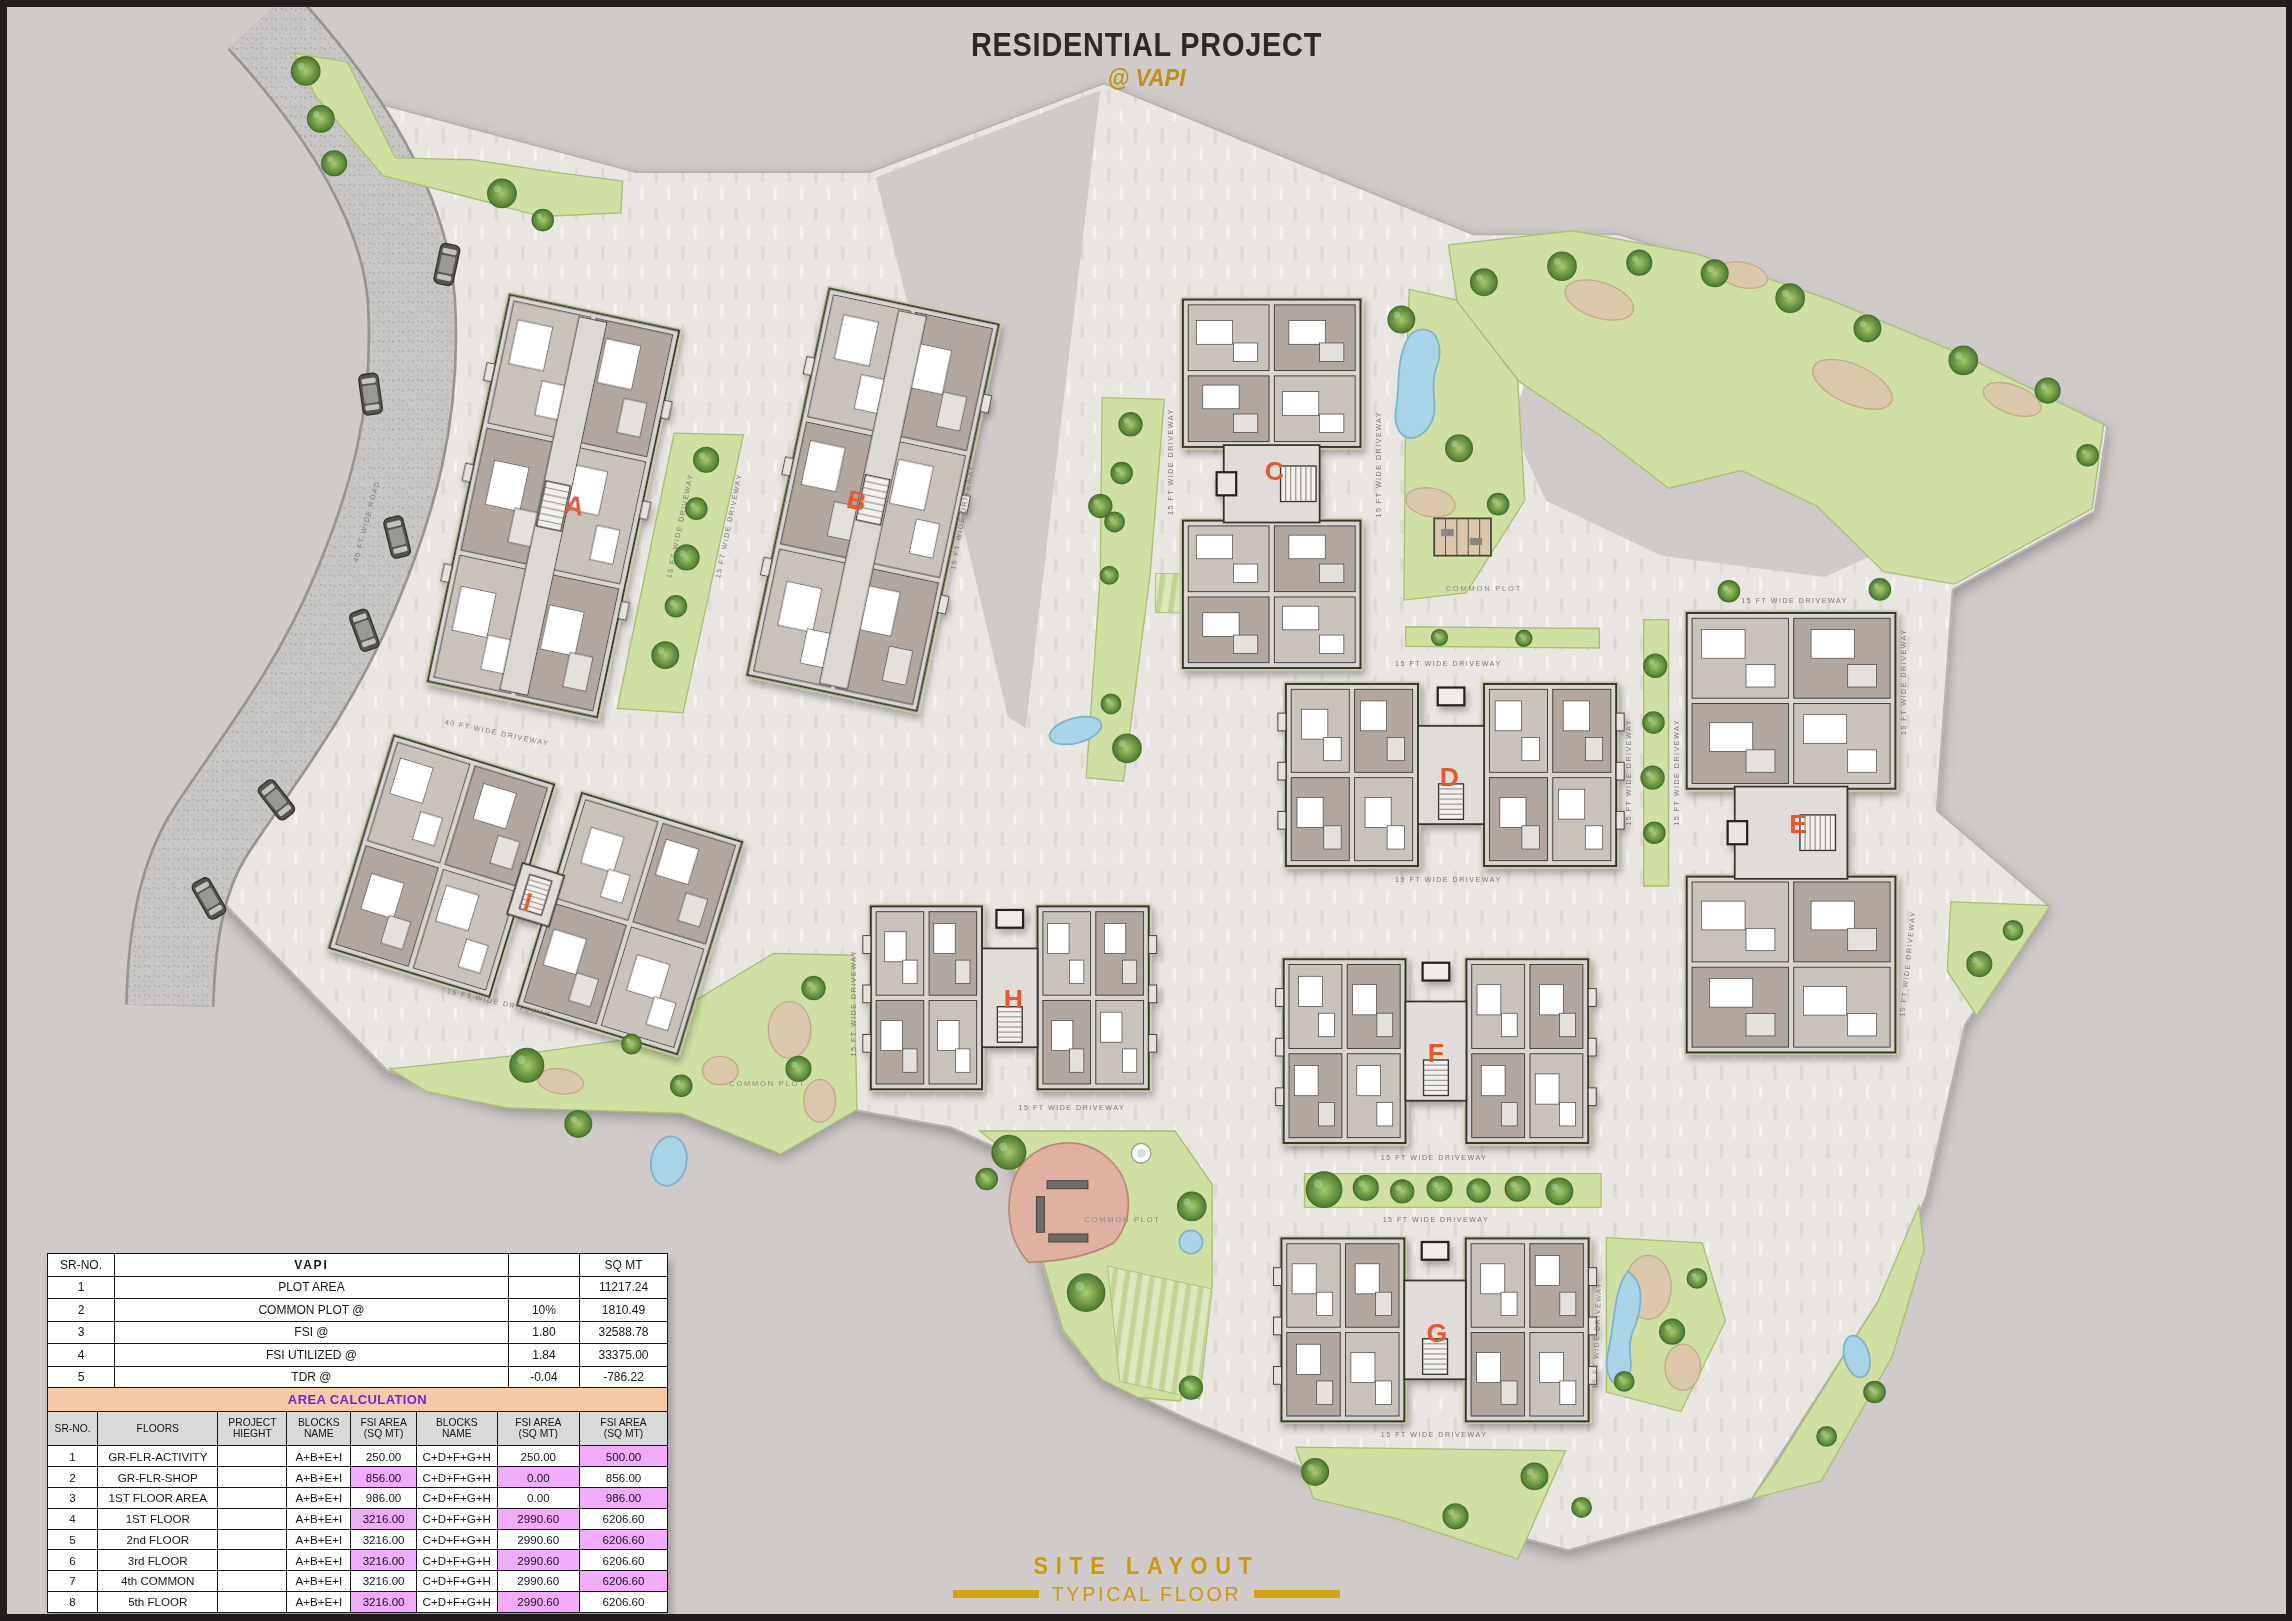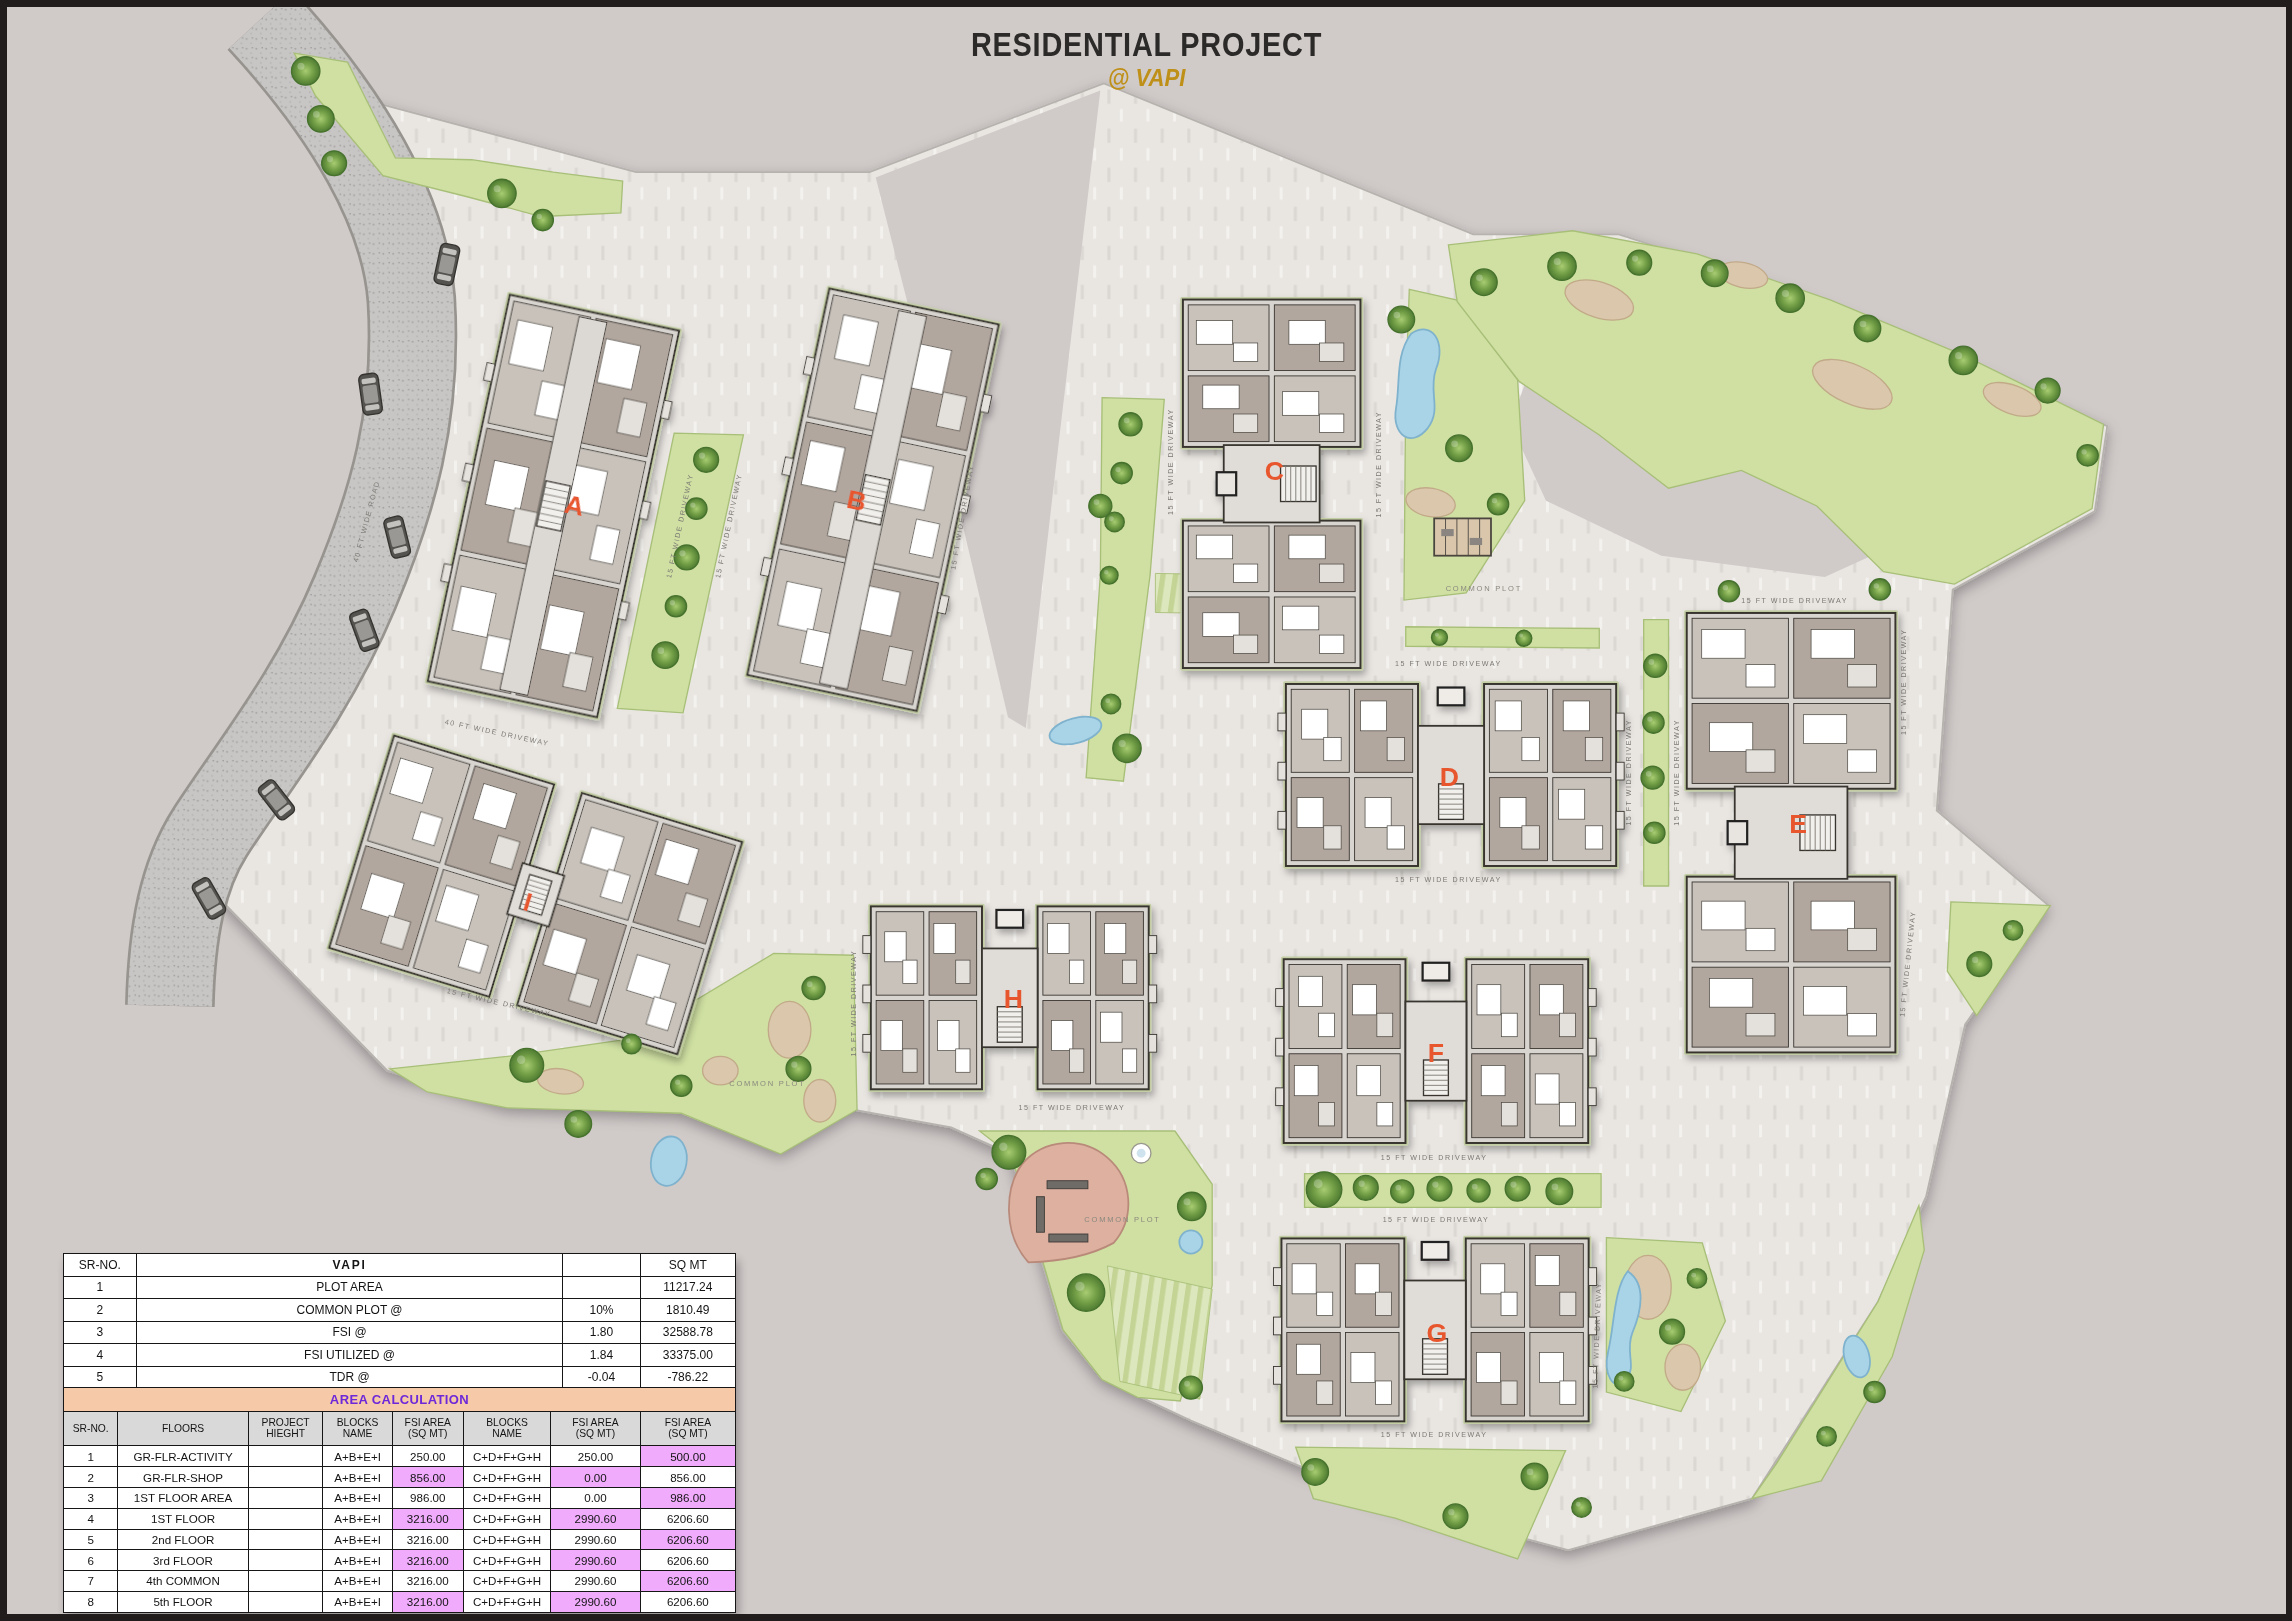--- a/index.html
+++ b/index.html
@@ -14,21 +14,21 @@
   .t2{display:block;font-size:24px;font-style:italic;font-weight:bold;color:#bf9018;margin-top:0px;transform:scaleX(.92);}
 
   
   .footer-block{position:absolute;left:0;right:0;top:1546px;text-align:center;z-index:5;}
   .f1{display:block;font-size:23px;font-weight:bold;letter-spacing:8px;color:#c9990f;transform:scaleX(.95);}
   .f2row{display:flex;justify-content:center;align-items:center;gap:12.5px;margin-top:2.7px;}
   .gbar{width:86px;height:8px;background:#d4a312;}
   .f2{font-size:19.7px;letter-spacing:2.7px;color:#c9990f;}
 
   
-  .tables{position:absolute;left:56px;top:1248px;width:673px;z-index:6;box-shadow:2.7px 4.5px 9px rgba(0,0,0,.3);}
+  .tables{position:absolute;left:40px;top:1248px;width:621px;z-index:6;box-shadow:2.7px 4.5px 9px rgba(0,0,0,.3);}
   .tables table{width:100%;border-collapse:collapse;table-layout:fixed;background:#fff;margin-top:-1.8px;}
   .tables td{border:1.8px solid #161616;font-family:"Liberation Sans",sans-serif;font-size:11.6px;color:#141414;
              text-align:center;vertical-align:middle;padding:0.9px 2.7px;height:18px;overflow:hidden;white-space:nowrap;}
   #summary-table td{height:19.7px;font-size:12px;}
   .vapi{color:#e8402f;font-weight:bold;letter-spacing:1.8px;}
   .rgt{text-align:right;padding-right:7.2px;}
   .lft{text-align:left;padding-left:5.4px;margin-left:16px;}
   .red{color:#e8402f;}
   .green{color:#17984d;}
   .hl{background:#f0abfc;color:#e8402f;}
@@ -966,14 +966,22 @@
             <td>A+B+E+I</td>
             <td class="hl">3216.00</td>
             <td>C+D+F+G+H</td>
             <td class="hl">2990.60</td>
             <td>6206.60</td>
           </tr>
         </tbody>
     </table>
   </div>
 
+  <div class="footer-block">
+    <span class="f1">SITE LAYOUT</span>
+    <div class="f2row">
+      <span class="gbar"></span>
+      <span class="f2">TYPICAL FLOOR</span>
+      <span class="gbar"></span>
+    </div>
+  </div>
 </div>
 
 
 </body></html>

